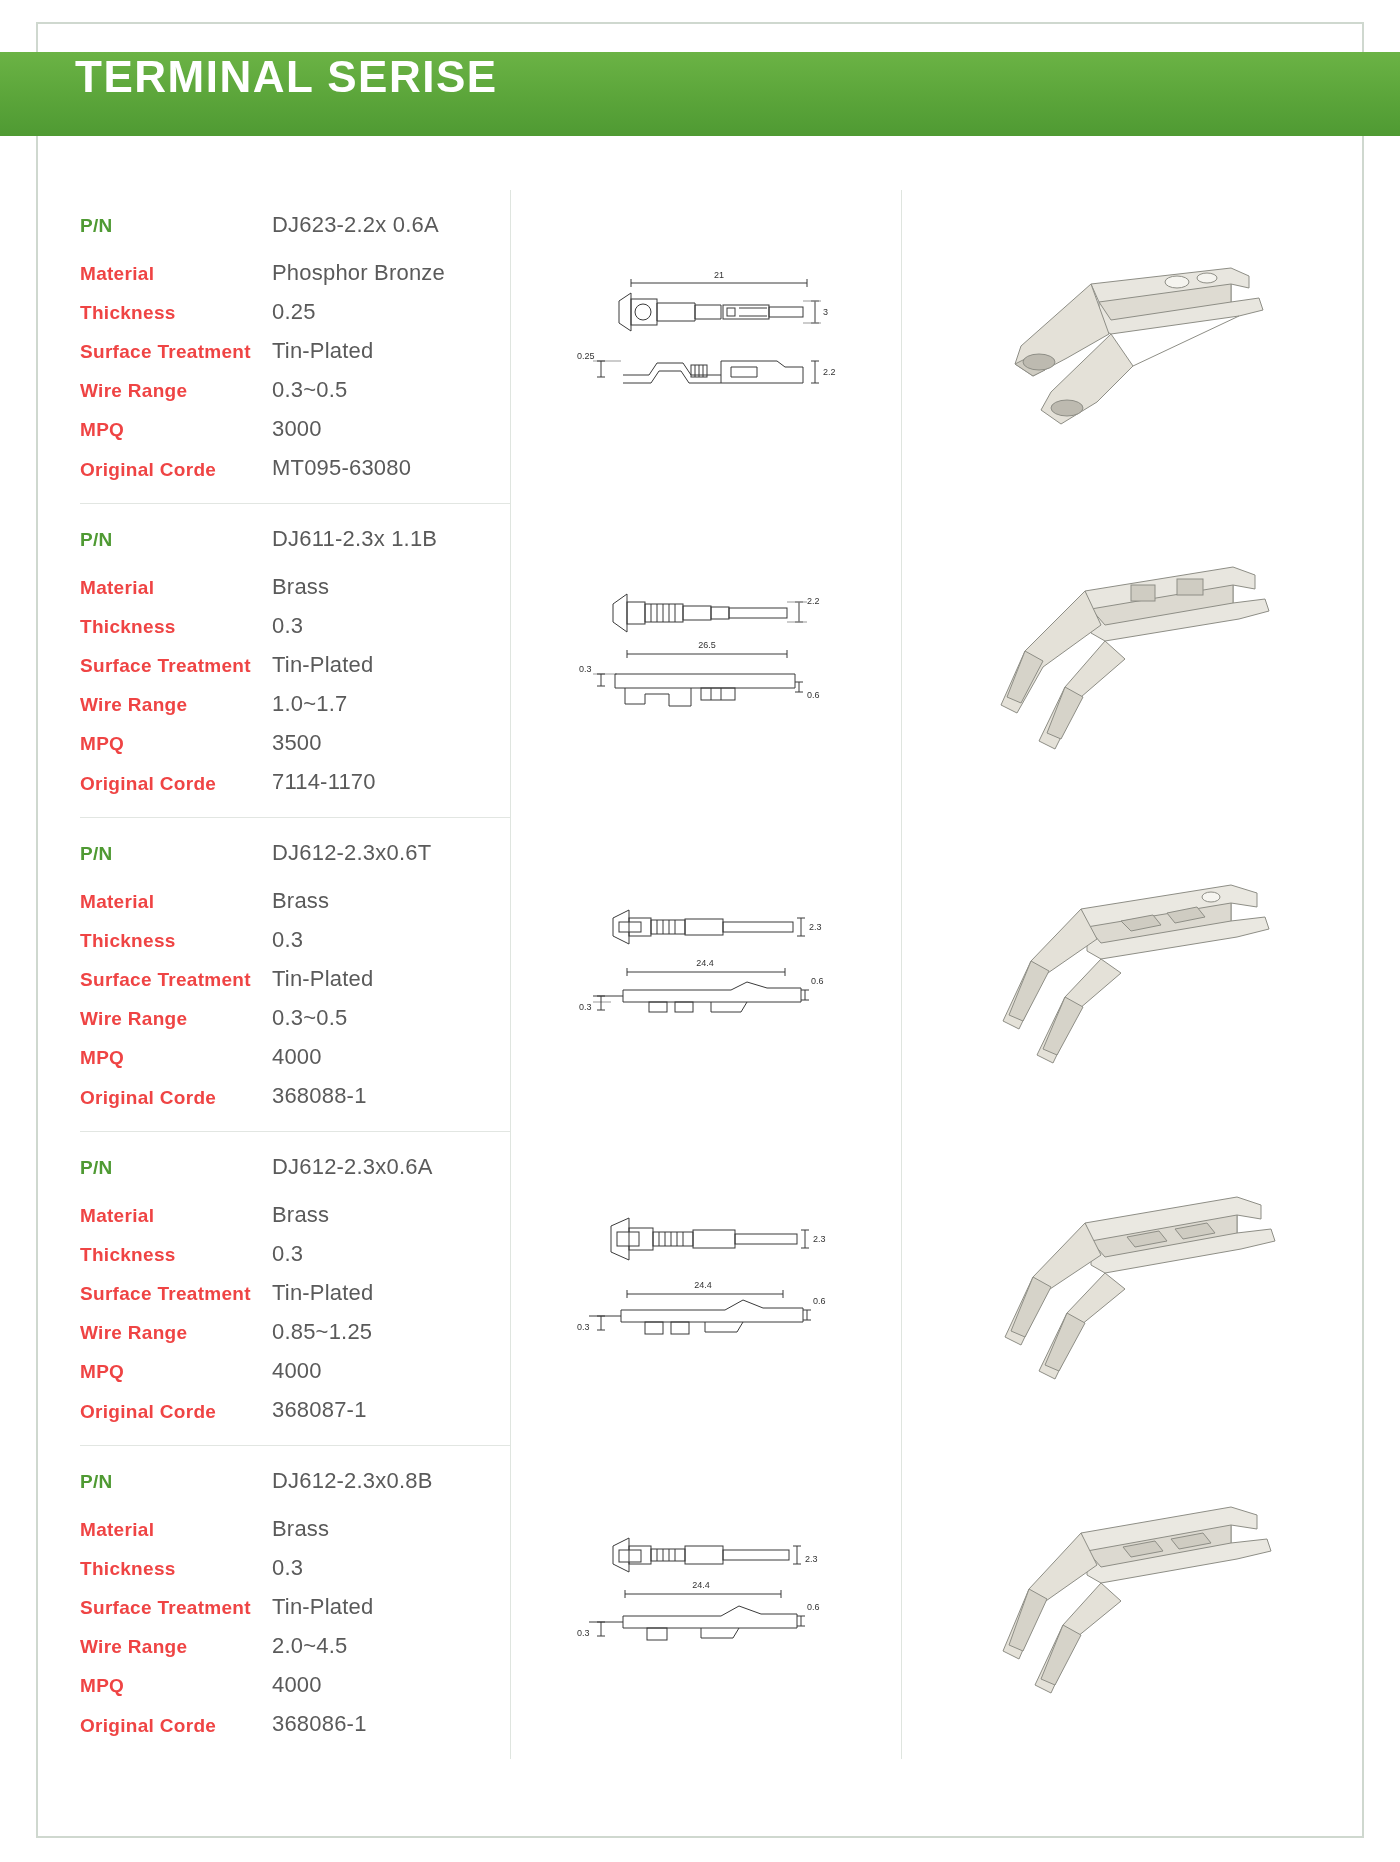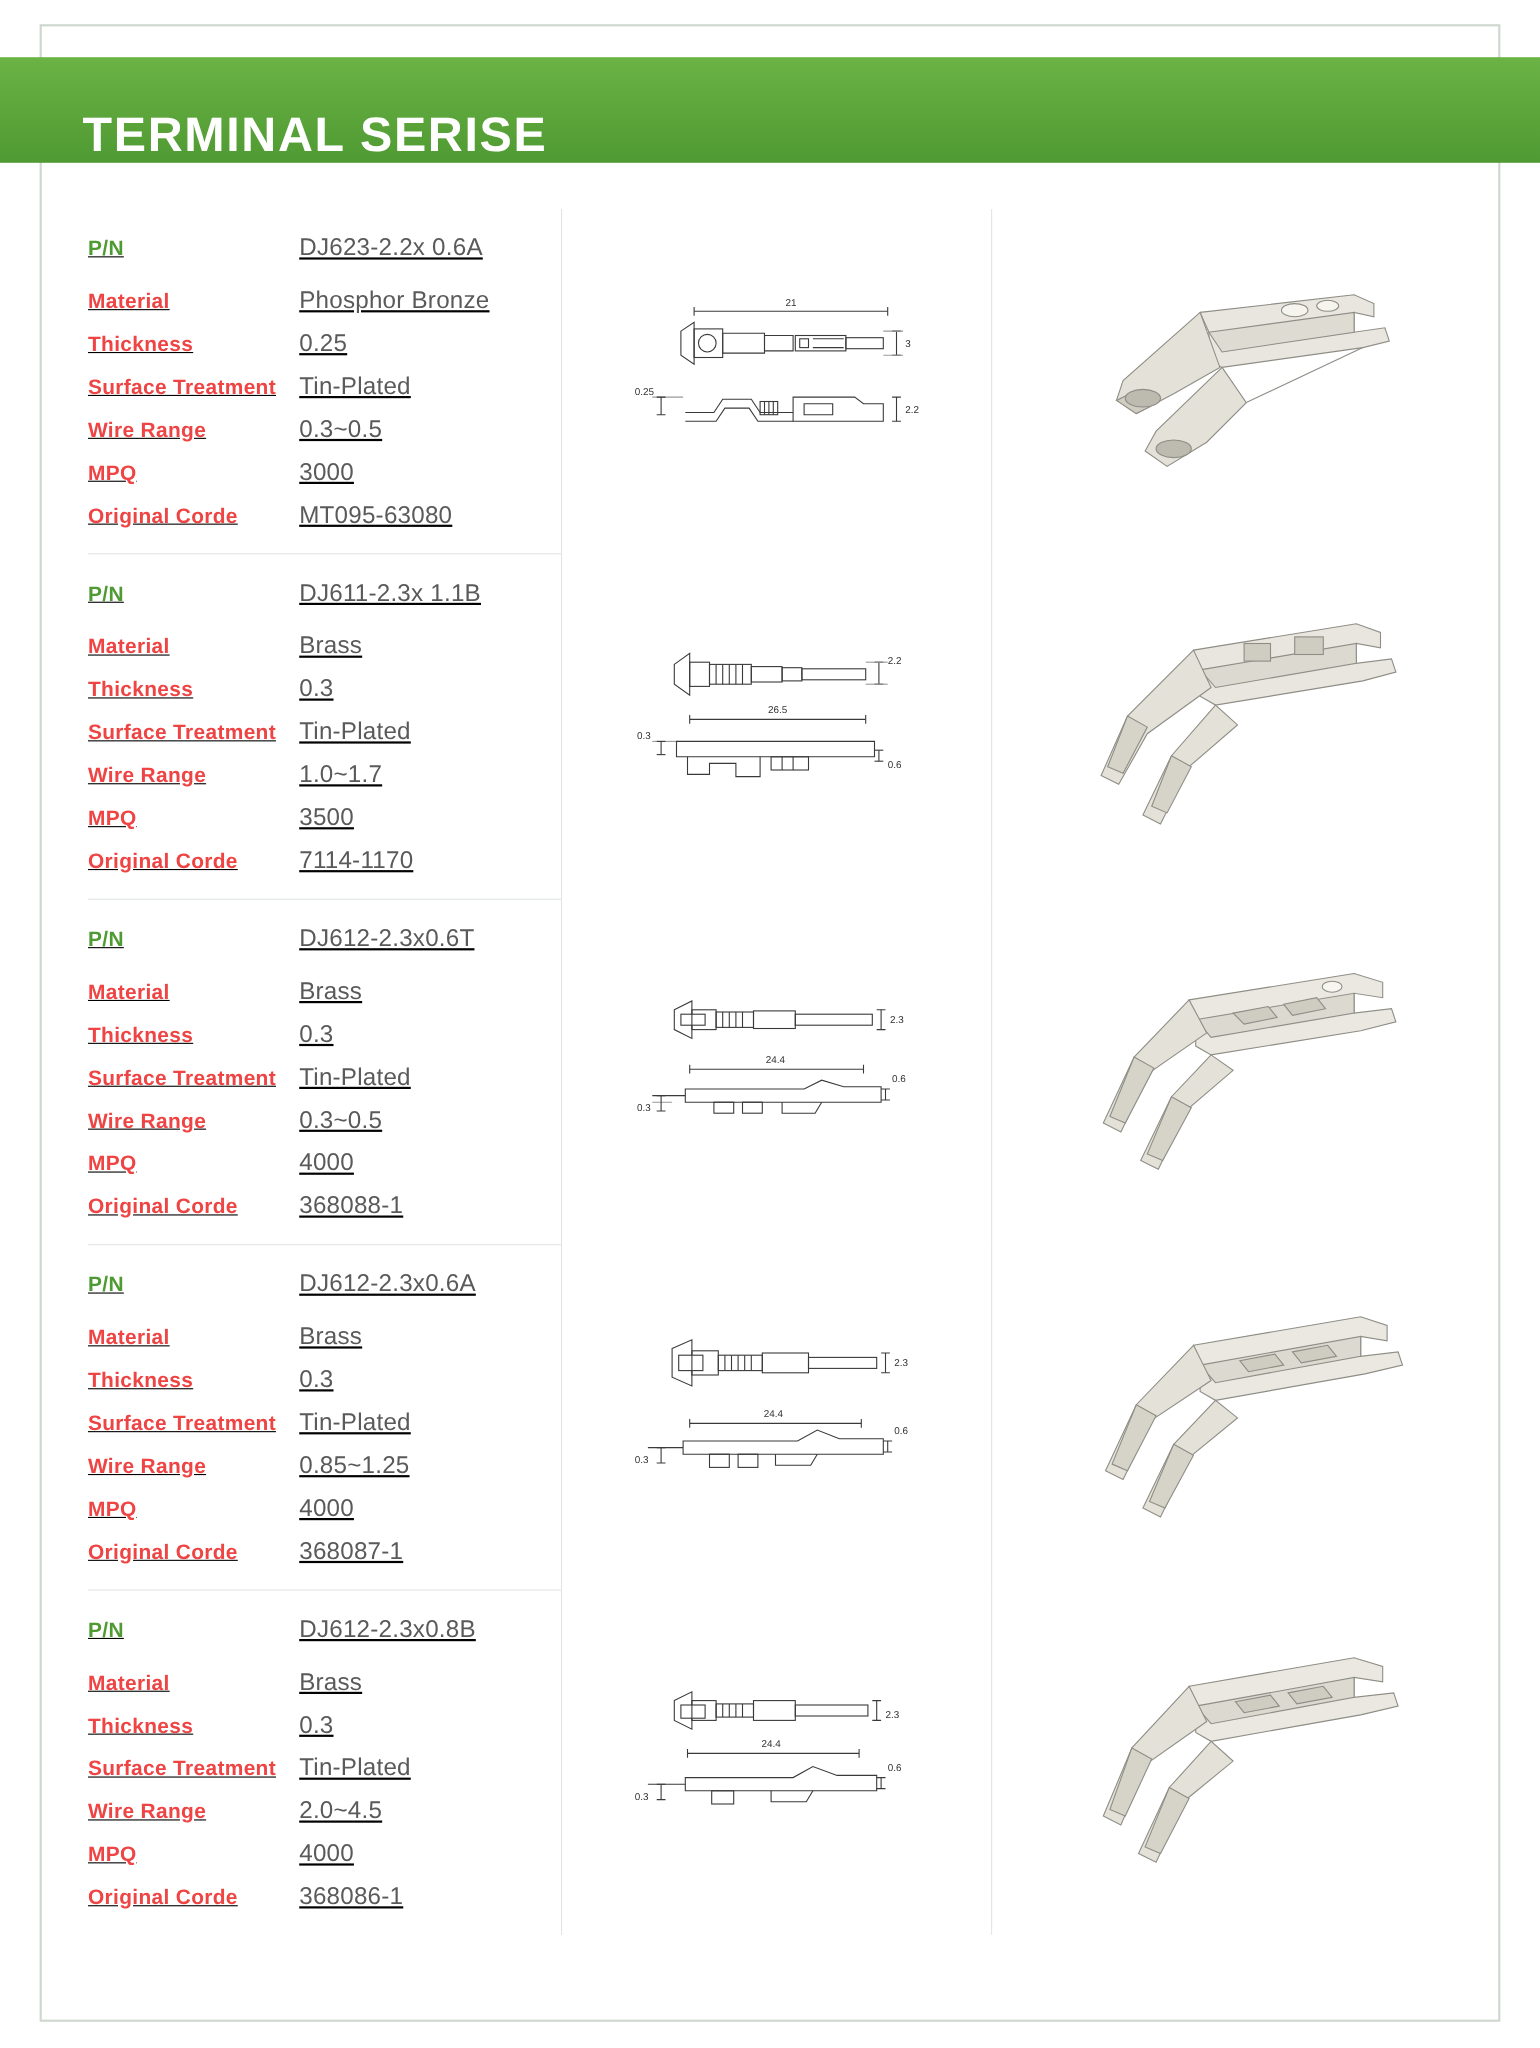--- a/index.html
+++ b/index.html
@@ -25,24 +25,24 @@
     border: 2px solid #cfd8cf;
     box-sizing: border-box;
   }
 
   
   .header-band {
     position: absolute;
     left: 0;
     top: 52px;
     width: 1400px;
-    height: 96px;
+    height: 84px;
     background: linear-gradient(180deg, #6bb345 0%, #5ba53a 55%, #4f9a33 100%);
     display: flex;
-    align-items: flex-end;
+    align-items: flex-start;
   }
   .header-title {
     color: #ffffff;
     font-size: 44px;
     font-weight: bold;
     letter-spacing: 1.5px;
     margin-left: 75px;
     font-family: "Liberation Sans", sans-serif;
   }
 
@@ -79,21 +79,20 @@
   }
   .spec-table {
     padding-top: 22px;
     padding-bottom: 22px;
     padding-right: 30px;
   }
   .spec-line {
     display: flex;
     align-items: baseline;
     margin-bottom: 13px;
-    text-decoration: underline;
   }
   .spec-line:last-child { margin-bottom: 0; align-items: flex-end; }
   .spec-line.pn {
     margin-bottom: 22px;
   }
   .spec-key {
     width: 192px;
     flex: 0 0 192px;
     font-size: 19px;
     font-weight: bold;

